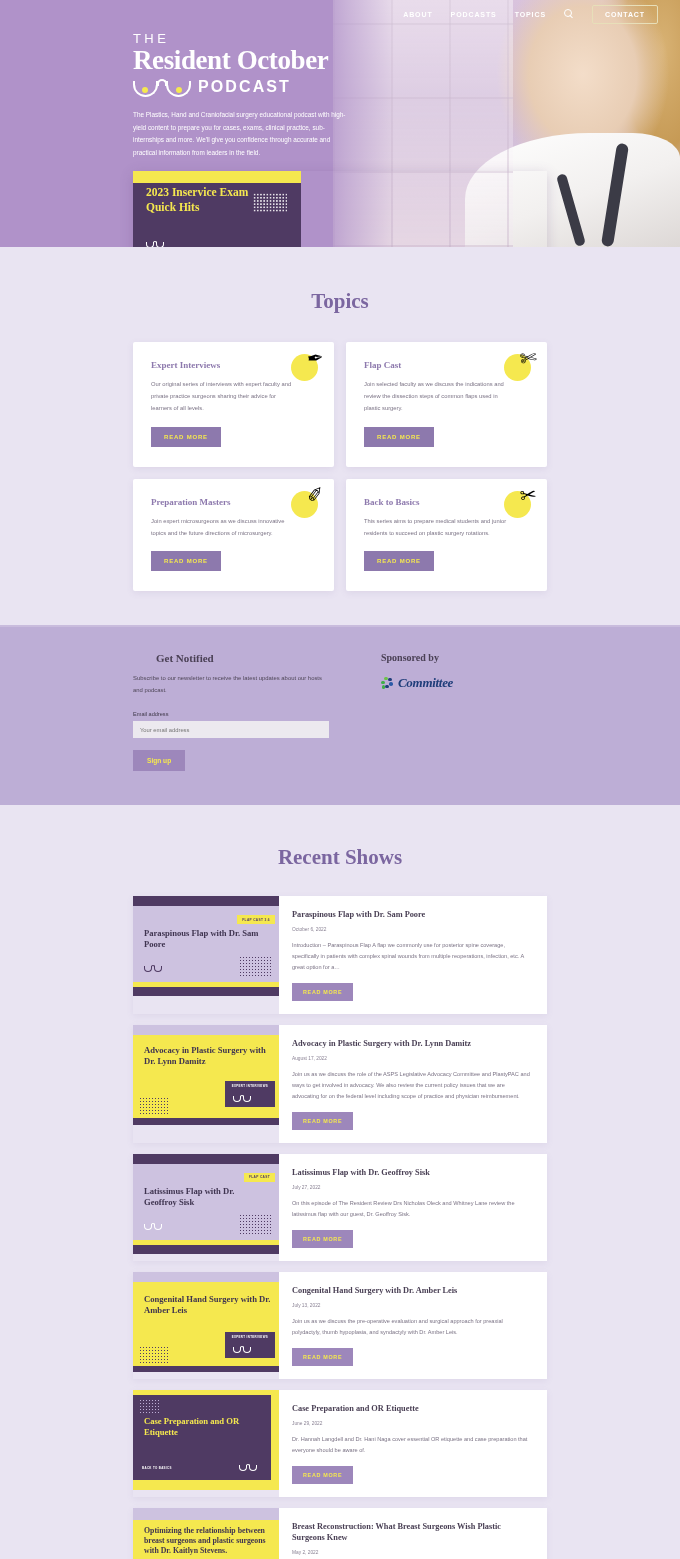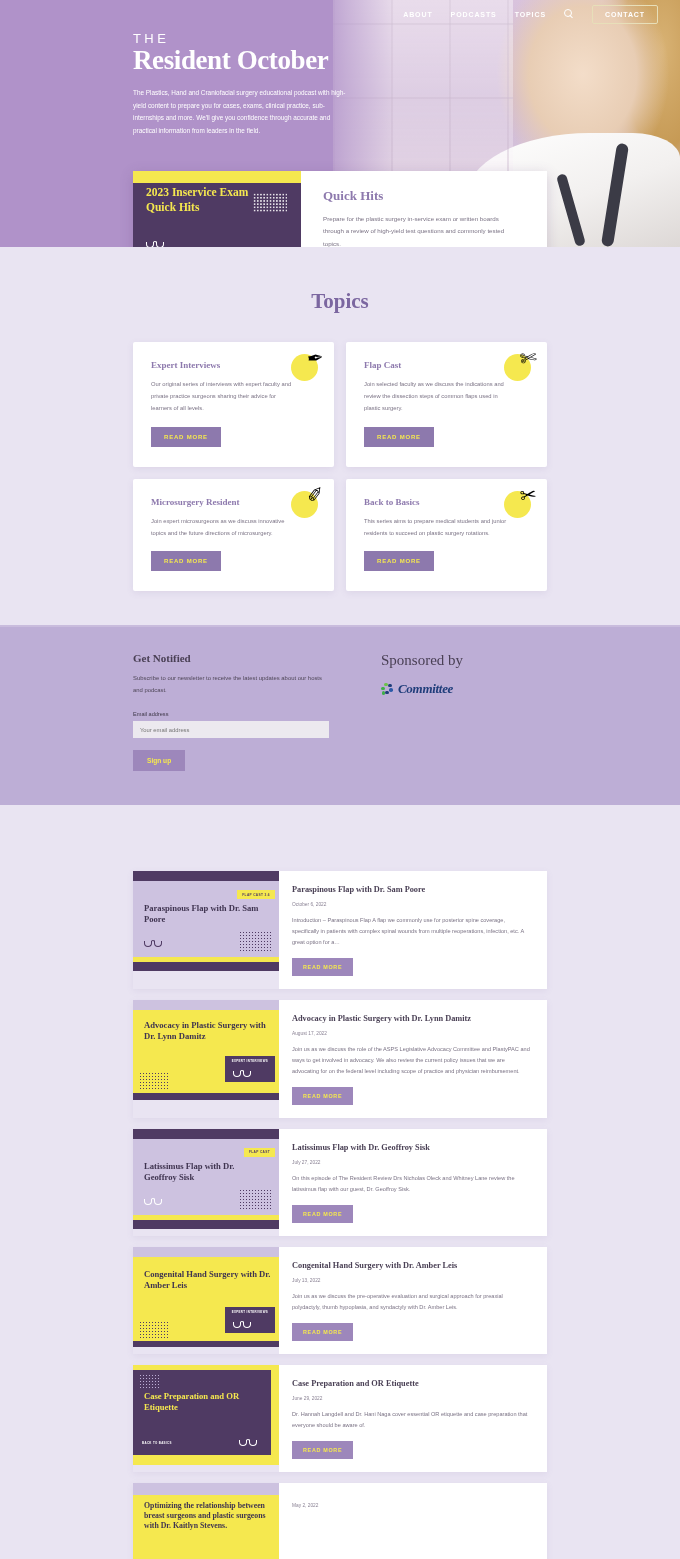--- a/index.html
+++ b/index.html
@@ -101,29 +101,29 @@
   .card p { color:#7b7385; font-size:5.8px; line-height:2.05; margin-top:9px; width:88%; }
   .card .badge { position:absolute; right:16px; top:12px; width:27px; height:27px;
                  border-radius:50%; background:#f5e84f; }
   .card .ico { position:absolute; right:10px; top:6px; font-size:20px; line-height:1;
                transform:rotate(-8deg); }
 
   
   .notify { background:#bdaed6; padding:25px 0 34px; border-top:2px solid #c9bcdd; }
   .notify-in { width:414px; margin:0 auto; display:flex; }
   .nt-left { width:196px; }
-  .nt-left h3 { color:#4a4055; font-size:11px; font-weight:700; }
+  .nt-left h3 { color:#4a4055; font-size:11px; font-weight:700;margin-left:23px; }
   .nt-left p { color:#4f4758; font-size:5.9px; line-height:2; margin-top:9px; }
   .lbl { color:#3f3849; font-size:5.6px; margin-top:14px; display:block; }
   .eml { width:100%; height:17px; background:#ece9ef; border:none; margin-top:4px;
          padding:0 7px; font-size:5.8px; color:#7b7385; font-family:"Liberation Sans",sans-serif; }
   .signup { display:inline-block; background:#9d87bb; color:#f5e84f; font-size:6.6px; font-weight:700;
             padding:7px 14px; margin-top:12px; cursor:pointer; }
   .nt-right { flex:1; padding-left:52px; }
-  .nt-right h3 { color:#4a4055; font-size:15px; font-weight:400; }
+  .nt-right h3 { color:#4a4055; font-size:10px; font-weight:700; }
   .allergan { display:flex; align-items:center; gap:4px; margin-top:12px; }
   .alg-mark { width:13px; height:13px; position:relative; }
   .alg-mark span { position:absolute; width:3.6px; height:3.6px; border-radius:50%; }
   .alg-name { font-family:"Liberation Serif", serif; font-style:italic; font-weight:700;
               font-size:13px; color:#1f3d7a; letter-spacing:-.3px; }
 
   
   .recent { background:#e9e4f2; padding:40px 0 22px; }
   .shows { width:414px; margin:26px auto 0; }
   .show { display:flex; margin-bottom:11px; box-shadow:0 2px 7px rgba(110,85,150,.09); }
@@ -160,40 +160,45 @@
     <a href="#">ABOUT</a>
     <a href="#">PODCASTS</a>
     <a href="#">TOPICS</a>
     <span class="search-ic"></span>
     <a href="#" class="contact">CONTACT</a>
   </div>
 
   <div class="logo-block">
     <div class="logo-the">THE</div>
     <div class="logo-main serif">Resident October</div>
+    <div class="logo-row">
+      <span class="glasses">
+        <span class="lens l"></span>
+          <span class="lens r"></span>
+          <span class="bridge"></span>
+        <span class="dot l"></span>
+          <span class="dot r"></span>
+      </span>
+      <span class="logo-pod">PODCAST</span>
+    </div>
     <p class="hero-desc">The Plastics, Hand and Craniofacial surgery educational podcast with high-yield content to prepare you for cases, exams, clinical practice, sub-internships and more. We'll give you confidence through accurate and practical information from leaders in the field.</p>
   </div>
 
   <div class="qh-wrap">
     <div class="qh-art">
       <div class="band"></div>
       <div class="dots"></div>
       <div class="ttl serif">2023 Inservice Exam Quick Hits</div>
       <span class="gl mini-gl">
         <span class="ml a"></span>
           <span class="ml b"></span>
           <span class="mb"></span>
       </span>
 
     </div>
-    <div class="qh-body">
-      <div class="qh-title serif">Quick Hits</div>
-      <p class="qh-text">Prepare for the plastic surgery in-service exam or written boards through a review of high-yield test questions and commonly tested topics.</p>
-
-    </div>
   </div>
 </div>
 
 <div class="topics">
   <div class="sec-title serif">Topics</div>
   <div class="cards">
 
     <div class="card">
       <div class="badge"></div>
       <div class="ico">✒</div>
@@ -206,21 +211,21 @@
       <div class="badge"></div>
       <div class="ico">✄</div>
       <h3 class="serif">Flap Cast</h3>
       <p>Join selected faculty as we discuss the indications and review the dissection steps of common flaps used in plastic surgery.</p>
       <span class="btn-purple">READ MORE</span>
     </div>
 
     <div class="card">
       <div class="badge"></div>
       <div class="ico">✐</div>
-      <h3 class="serif">Microsurgery Resident</h3>
+      <h3 class="serif">Preparation Masters</h3>
       <p>Join expert microsurgeons as we discuss innovative topics and the future directions of microsurgery.</p>
       <span class="btn-purple">READ MORE</span>
     </div>
 
     <div class="card">
       <div class="badge"></div>
       <div class="ico">✂</div>
       <h3 class="serif">Back to Basics</h3>
       <p>This series aims to prepare medical students and junior residents to succeed on plastic surgery rotations.</p>
       <span class="btn-purple">READ MORE</span>
@@ -249,20 +254,21 @@
           <span style="background:#1f3d7a;left:4px;top:8px"></span>
           <span style="background:#3fae49;left:0.5px;top:8.5px"></span>
         </span>
         <span class="alg-name">Committee</span>
       </div>
     </div>
   </div>
 </div>
 
 <div class="recent">
+  <div class="sec-title serif">Recent Shows</div>
   <div class="shows">
 
     <div class="show">
       <div class="thumb" style="background:#cdc2e0">
         <div class="topbar"></div>
         <div class="lbl-tag" style="right:4px;top:19px;background:#f5e84f;color:#4f3a63">FLAP CAST 3.6</div>
         <div class="tt serif" style="color:#3f3450">Paraspinous Flap with Dr. Sam Poore</div>
         <div class="grid-dots" style="right:8px;bottom:20px;width:32px;height:20px"></div>
         <span class="gl-sm mini-gl" style="left:11px;bottom:24px">
           <span class="ml a" style="border-color:#4f3a63"></span>
@@ -366,19 +372,20 @@
       </div>
     </div>
 
     <div class="show">
       <div class="thumb" style="background:#f5e84f">
         <div class="topbar" style="background:#cdc2e0;height:12px"></div>
         <div class="tt serif" style="color:#3f3450;top:18px;font-size:7.8px">Optimizing the relationship between breast surgeons and plastic surgeons with Dr. Kaitlyn Stevens.</div>
 
       </div>
       <div class="show-body">
+        <h4 class="serif">Breast Reconstruction: What Breast Surgeons Wish Plastic Surgeons Knew</h4>
         <div class="show-date">May 2, 2022</div>
 
       </div>
     </div>
 
   </div>
 </div>
 
 </body></html>

